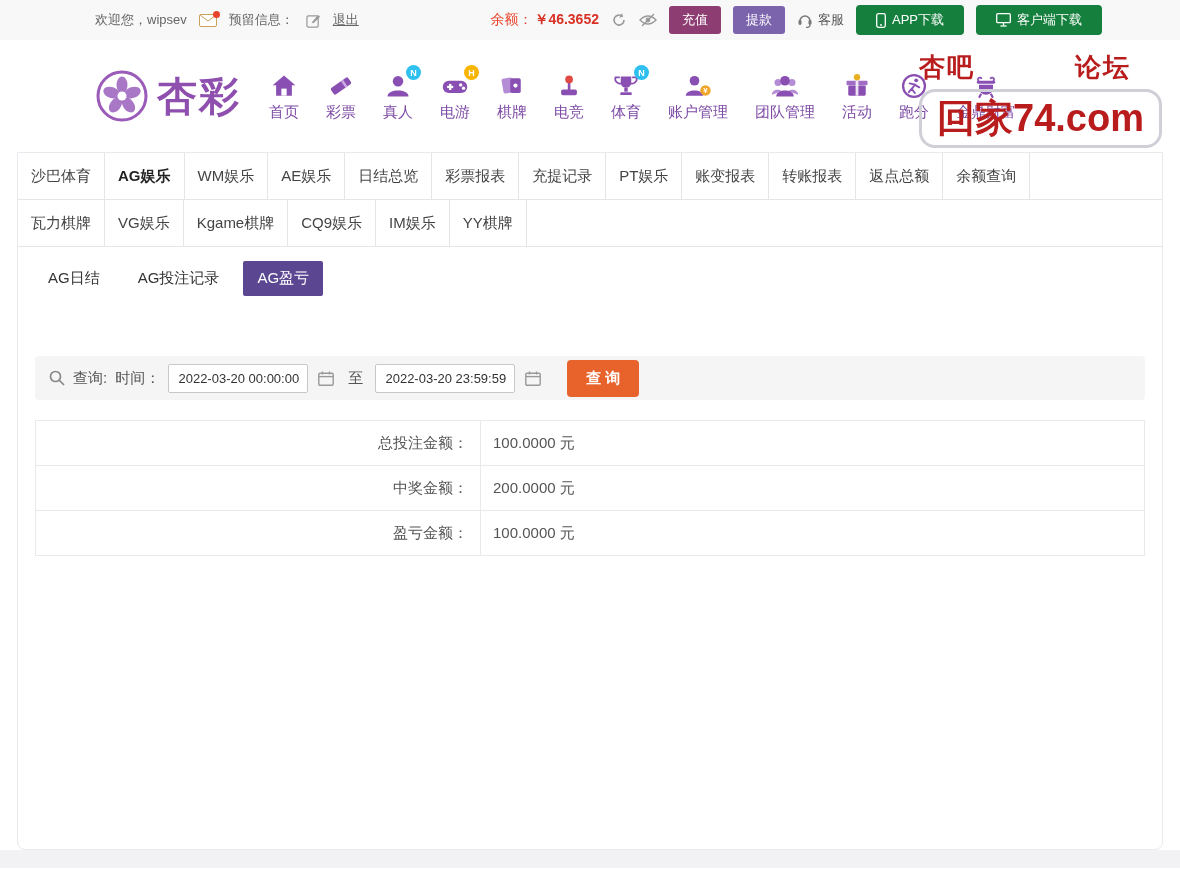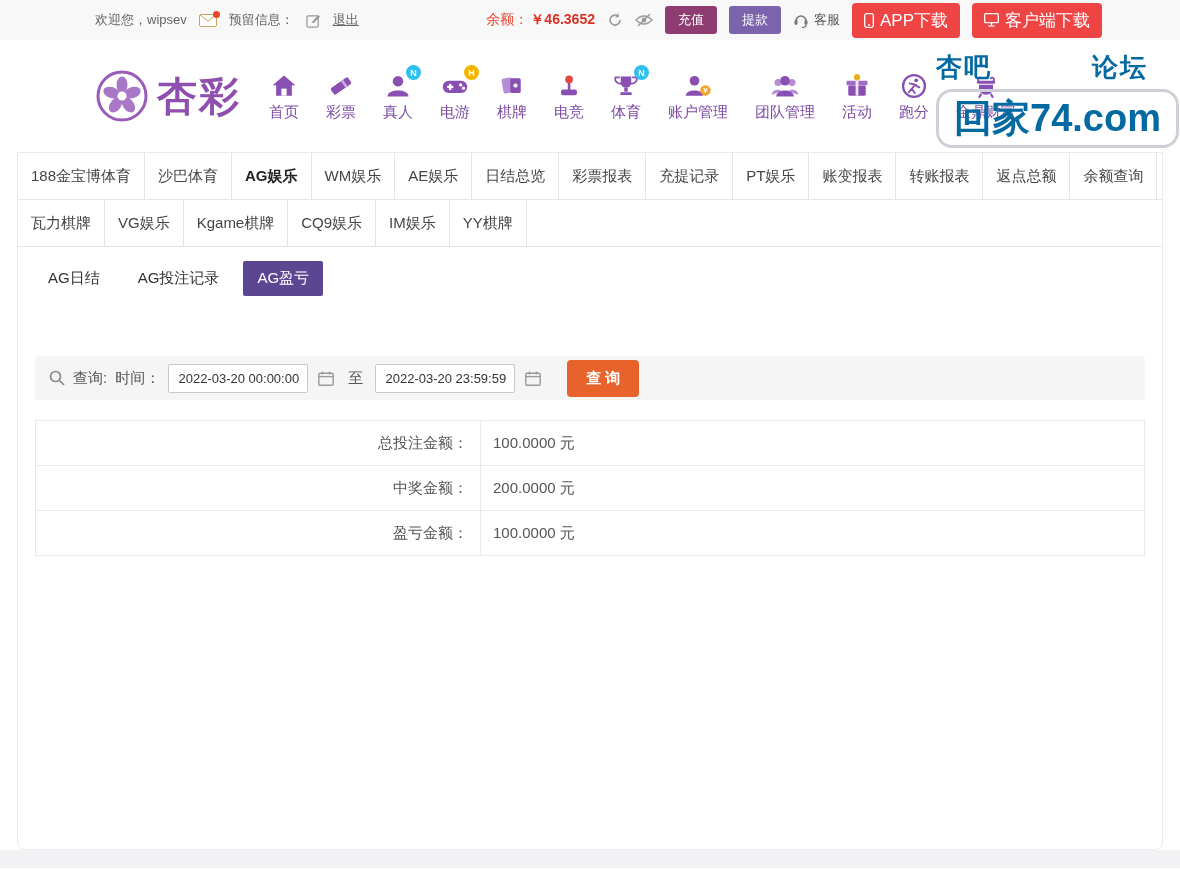--- a/index.html
+++ b/index.html
@@ -16,36 +16,36 @@
   .topbar .grow { margin-left:auto; display:flex; align-items:center; gap:12px; }
   .link-logout { text-decoration:underline; color:#666; cursor:pointer; }
   .icon-box { display:inline-flex; align-items:center; justify-content:center; position:relative; }
   .mail-dot { position:absolute; top:-3px; right:-3px; width:7px; height:7px; border-radius:50%; background:#e8432c; }
   .bal-label { color:#e8432c; font-size:14px; }
   .bal-value { color:#d93025; font-size:14px; font-weight:bold; }
   .btn-sm { border:none; border-radius:3px; color:#fff; font-size:13px; padding:5px 13px; cursor:pointer; font-family:inherit; }
   .btn-recharge { background:#8d3d72; }
   .btn-withdraw { background:#7c64ad; }
   .service { display:flex; align-items:center; gap:5px; color:#555; cursor:pointer; }
-  .btn-dl { background:#ef4444; border:none; border-radius:4px; color:#fff; font-size:17px;
-            padding:6px 12px; display:flex; align-items:center; gap:6px; cursor:pointer; font-family:inherit; }
+  .btn-dl { background:#15803d; border:none; border-radius:4px; color:#fff; font-size:13px;
+            padding:6px 20px; display:flex; align-items:center; gap:6px; cursor:pointer; font-family:inherit; }
   
   .header { height:112px; background:#fff; display:flex; align-items:center; padding:0 60px 0 95px; position:relative; }
   .logo { display:flex; align-items:flex-start; gap:8px; cursor:pointer; }
   .brand-text { font-size:40px; font-weight:bold; color:#8f4fae; letter-spacing:2px; }
   .nav { display:flex; align-items:flex-end; gap:27px; margin-left:28px; }
   .nav-item { display:flex; flex-direction:column; align-items:center; gap:3px; color:#7d4ba5;
               font-size:15px; cursor:pointer; position:relative; white-space:nowrap; }
   .nav-icon { position:relative; height:30px; display:flex; align-items:flex-end; }
   .badge { position:absolute; top:-5px; right:-9px; width:15px; height:15px; border-radius:50%;
            color:#fff; font-size:9px; font-weight:bold; display:flex; align-items:center; justify-content:center; }
   .badge.n { background:#2ec1f0; }
   .badge.h { background:#f7b500; }
   
-  .watermark { position:absolute; top:10px; right:1px; text-align:center; color:#0369a1; z-index:5; }
+  .watermark { position:absolute; top:10px; right:18px; text-align:center; color:#b91c1c; z-index:5; }
   .wm-top { display:flex; justify-content:space-between; width:212px; font-size:26px; font-weight:bold; letter-spacing:2px; }
   .wm-box { margin-top:4px; border:3px solid #cfcfd8; border-radius:16px; padding:1px 15px; font-size:38px; font-weight:bold; }
   
   .card { margin:0 17px; background:#fff; border:1px solid #e9e9ee; border-radius:0 0 8px 8px; min-height:698px; }
   .tabrow { display:flex; border-bottom:1px solid #e5e5e5; }
   .tab { padding:0 13px; height:46px; line-height:46px; font-size:15px; color:#444;
          border-right:1px solid #e5e5e5; cursor:pointer; white-space:nowrap; background:#fff; }
   .tab.active { color:#222; font-weight:bold; }
   .subtabs { display:flex; gap:10px; padding:14px 10px 8px 16px; align-items:center; }
   .subtab { padding:8px 14px; font-size:15px; color:#333; cursor:pointer; border-radius:2px; white-space:nowrap; }
@@ -286,21 +286,20 @@
       <span>杏吧</span>
       <span>论坛</span>
     </div>
     <div class="wm-box">回家74.com</div>
   </div>
 </div>
 
 <div class="card">
 
   <div class="tabrow">
-    <div class="tab">188金宝博体育</div>
     <div class="tab">沙巴体育</div>
     <div class="tab active">AG娱乐</div>
     <div class="tab">WM娱乐</div>
     <div class="tab">AE娱乐</div>
     <div class="tab">日结总览</div>
     <div class="tab">彩票报表</div>
     <div class="tab">充提记录</div>
     <div class="tab">PT娱乐</div>
     <div class="tab">账变报表</div>
     <div class="tab">转账报表</div>

